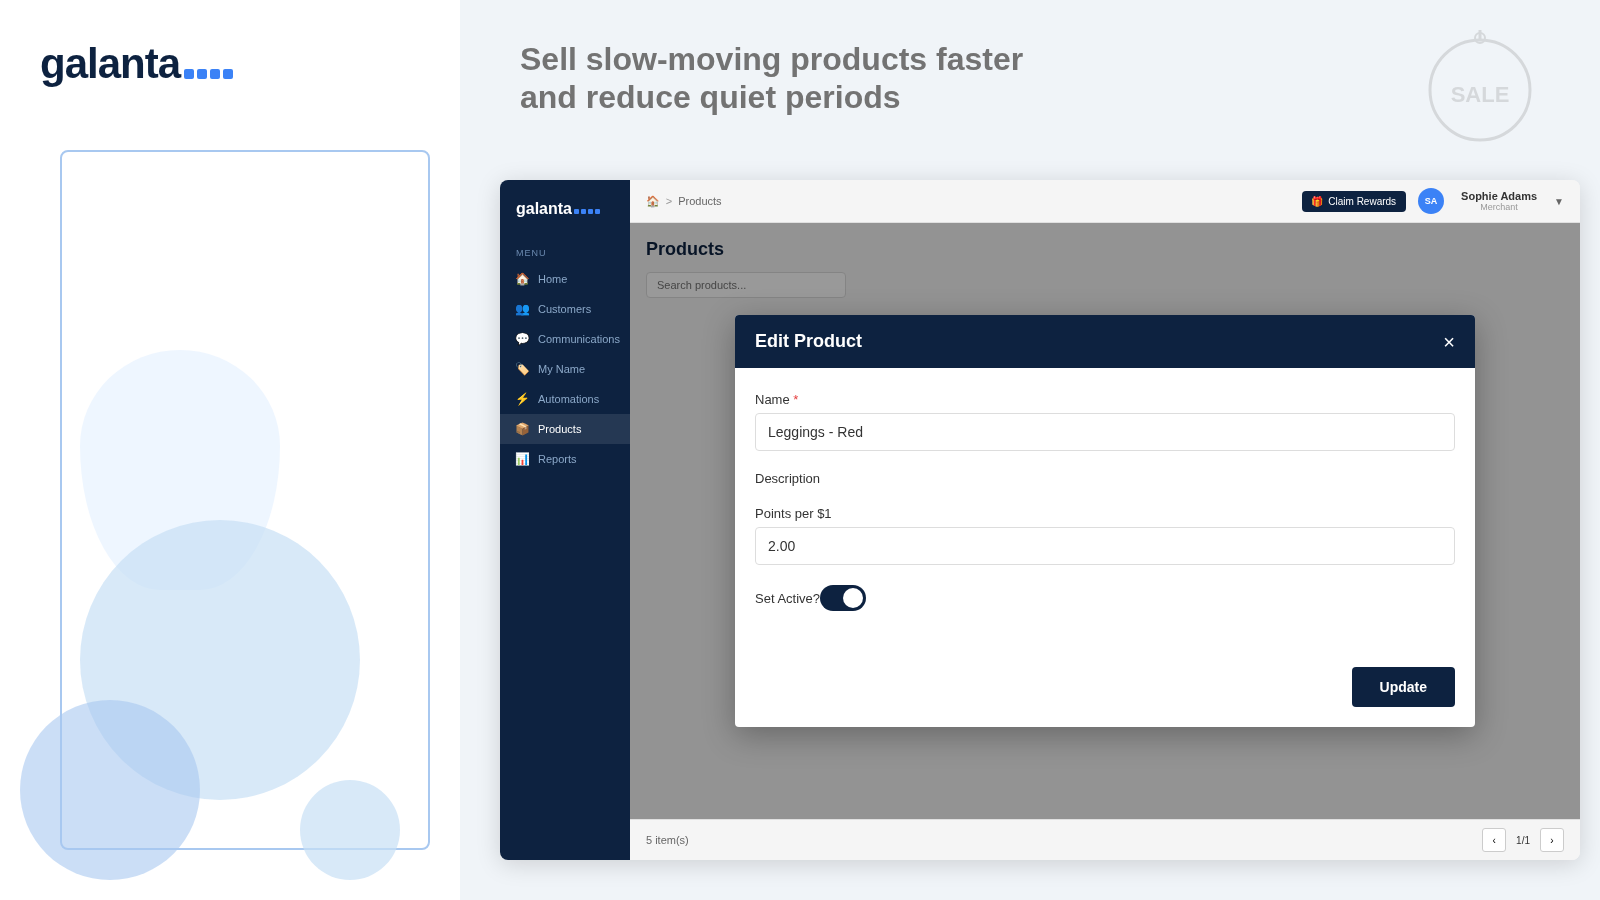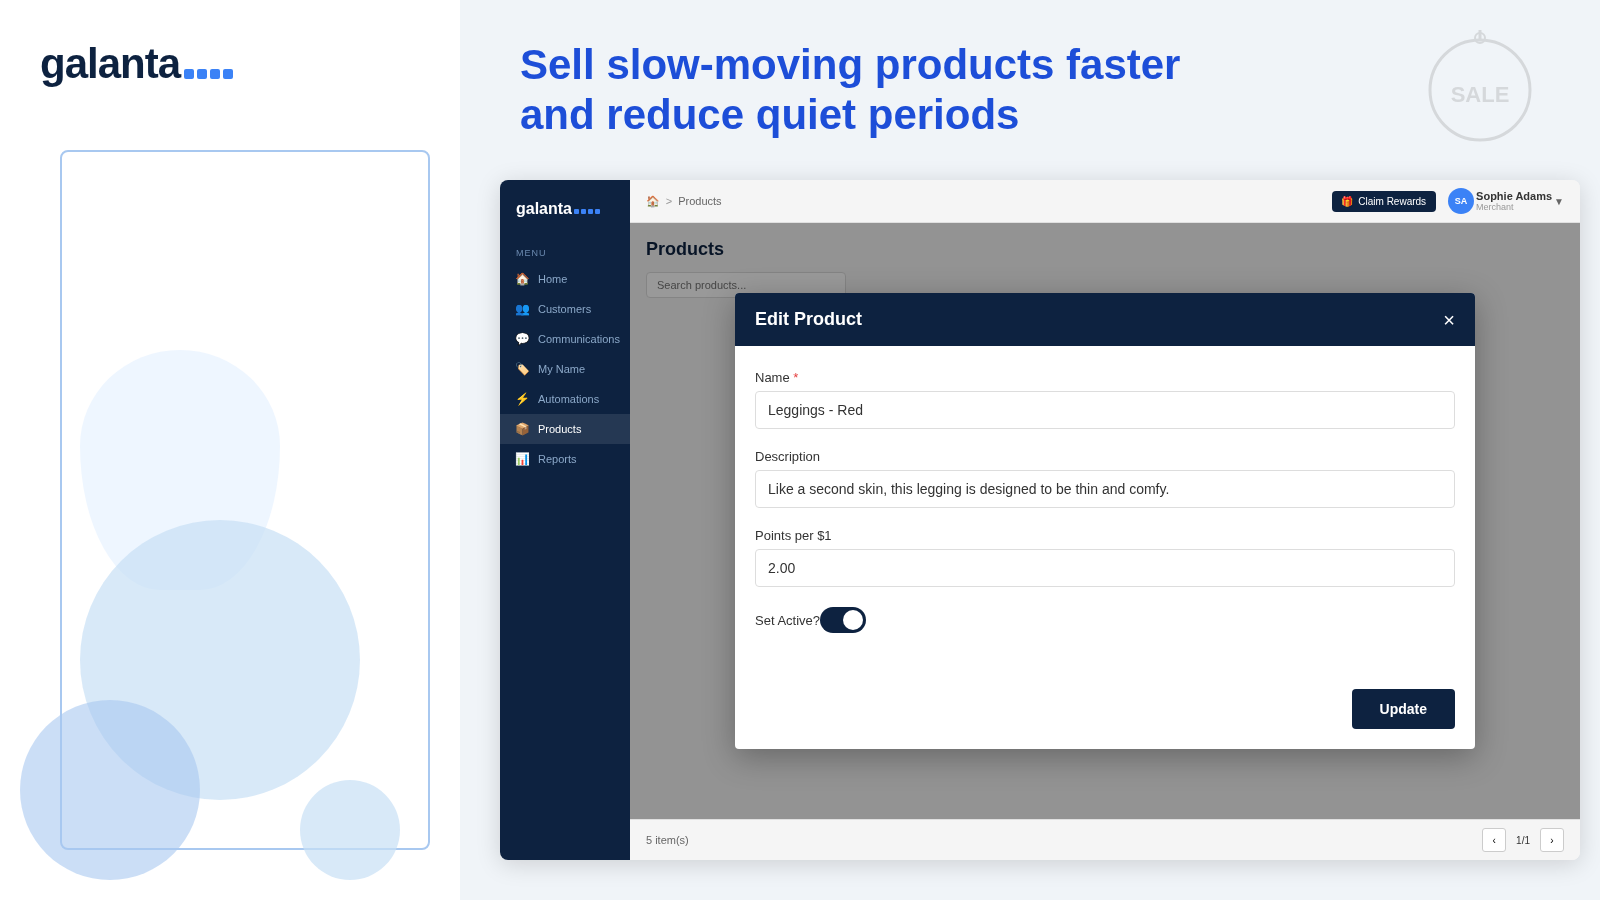--- a/index.html
+++ b/index.html
@@ -114,23 +114,23 @@
     
     .right-panel {
       flex: 1;
       height: 900px;
       background: #f0f4f8;
       position: relative;
       padding: 40px 60px;
     }
 
     .headline {
-      font-size: 42px;
+      font-size: 32px;
       font-weight: 800;
-      color: #1d4ed8;
+      color: #737373;
       line-height: 1.2;
       margin-bottom: 14px;
       max-width: 700px;
     }
 
     
     .sale-tag {
       position: absolute;
       top: 30px;
       right: 60px;
@@ -259,23 +259,24 @@
       font-size: 10px;
       cursor: pointer;
       display: flex;
       align-items: center;
       gap: 4px;
     }
 
     .user-info {
       display: flex;
       align-items: center;
-      gap: 2px;
+      gap: 17px;
       font-size: 11px;
       color: #333;
+      text-align: center;
     }
 
     .user-avatar {
       width: 26px;
       height: 26px;
       background: #3b82f6;
       border-radius: 50%;
       color: white;
       font-size: 9px;
       font-weight: 700;
@@ -596,21 +597,20 @@
               <div class="form-group">
                 <label class="form-label">
                   <span>Name</span>
                   <span class="required-star"> *</span>
                 </label>
                 <input class="form-input" type="text" value="Leggings - Red" style="">
               </div>
 
               <div class="form-group">
                 <label class="form-label">Description</label>
-                <input class="form-input" type="text" value="Like a second skin, this legging is designed to be thin and comfy." style="">
               </div>
 
               <div class="form-group">
                 <label class="form-label">Points per $1</label>
                 <input class="form-input" type="text" value="2.00" style="">
               </div>
 
               <div class="toggle-row">
                 <span class="toggle-label">Set Active?</span>
                 <div class="toggle">

